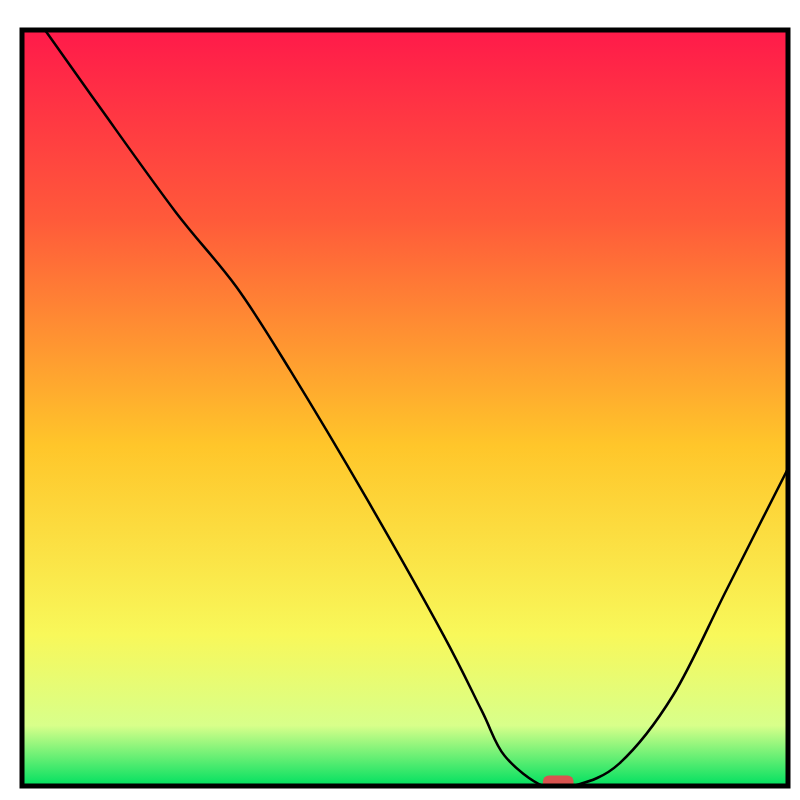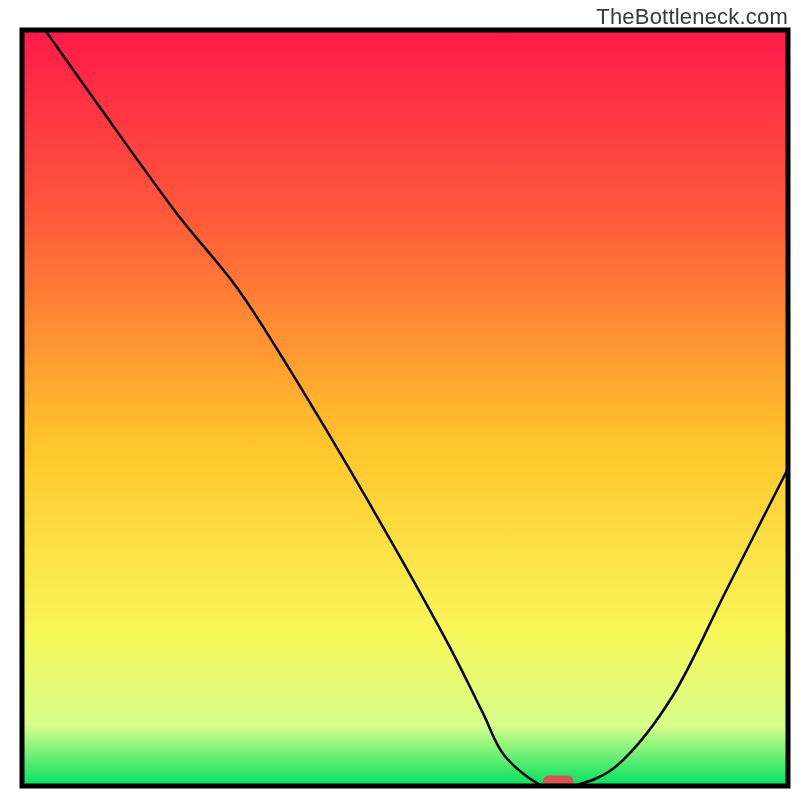--- a/index.html
+++ b/index.html
@@ -26,21 +26,20 @@
     z-index: 10;
   }
   svg {
     display: block;
   }
 </style>
 </head>
 <body>
 
 <div class="chart-wrapper">
-  <div class="watermark">TheBottleneck.com</div>
   <svg id="chart-svg" width="800" height="800" viewBox="0 0 800 800">
     <defs>
       <linearGradient id="bg-grad" x1="0" y1="0" x2="0" y2="1">
           <stop offset="0%" stop-color="#ff1a4a"></stop>
           <stop offset="25%" stop-color="#ff5a3a"></stop>
           <stop offset="55.00000000000001%" stop-color="#ffc62a"></stop>
           <stop offset="80%" stop-color="#f8f85a"></stop>
           <stop offset="92%" stop-color="#d8ff8a"></stop>
           <stop offset="100%" stop-color="#00e060"></stop>
         </linearGradient>

